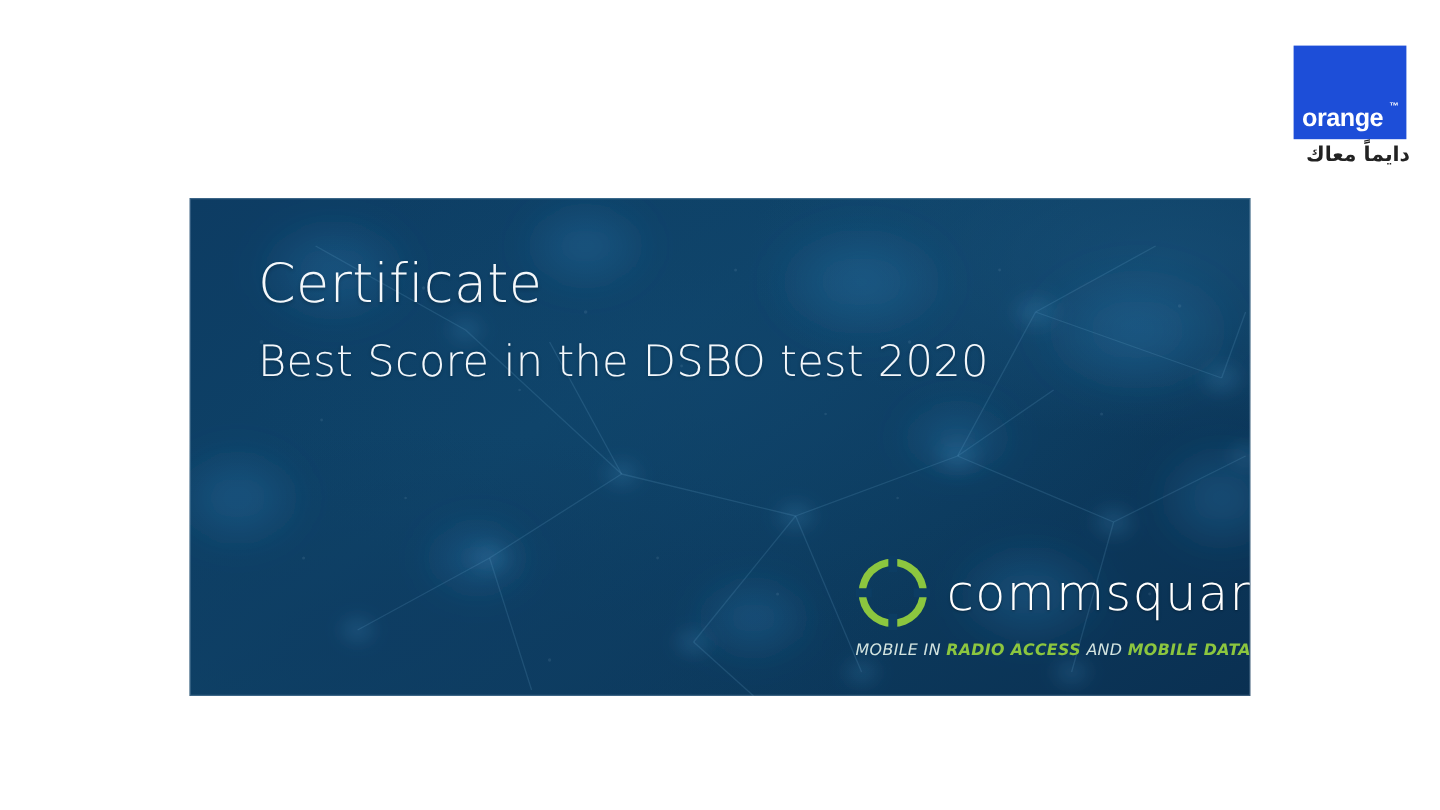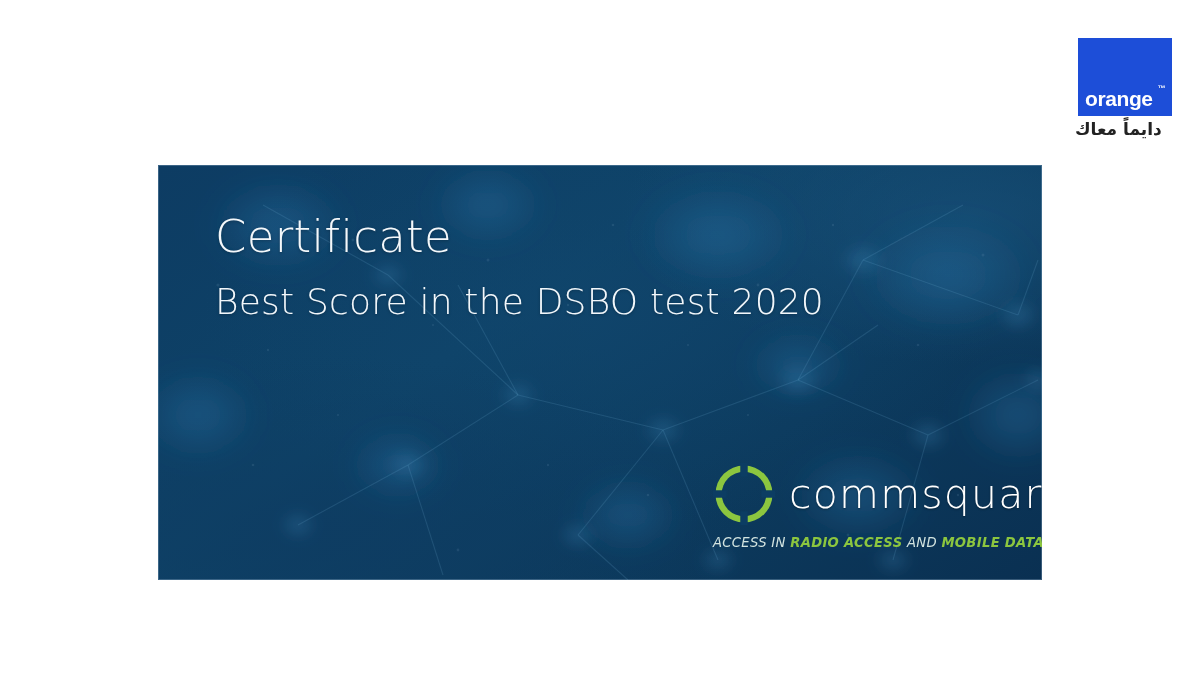--- a/index.html
+++ b/index.html
@@ -46,21 +46,21 @@
     font-size: 8px;
     font-weight: bold;
     letter-spacing: 0;
     line-height: 1;
   }
   .orange-tagline {
     position: absolute;
     left: 1075px;
     top: 120px;
     width: 100px;
-    text-align: left;
+    text-align: right;
     direction: rtl;
     color: #222222;
     font-family: "DejaVu Sans", sans-serif;
     font-weight: bold;
     font-size: 17px;
     line-height: 1.1;
     white-space: nowrap;
   }
 
   
@@ -301,16 +301,16 @@
 
         <g fill="#0c3d63">
           <polygon points="44,0 56,0 56,22 44,22"></polygon>
           <polygon points="44,78 56,78 56,100 44,100"></polygon>
           <polygon points="0,44 22,44 22,56 0,56"></polygon>
           <polygon points="78,44 100,44 100,56 78,56"></polygon>
         </g>
       </svg>
       <div class="cs-wordmark">commsquare</div>
     </div>
-    <div class="cs-tagline"><span class="cs-tag-light">ACCESS IN </span><span class="cs-tag-bold">RADIO ACCESS</span><span class="cs-tag-light"> AND </span><span class="cs-tag-bold">MOBILE DATA</span></div>
+    <div class="cs-tagline"><span class="cs-tag-light">MOBILE IN </span><span class="cs-tag-bold">RADIO ACCESS</span><span class="cs-tag-light"> AND </span><span class="cs-tag-bold">MOBILE DATA</span></div>
   </div>
 
 </div>
 
 </body></html>

